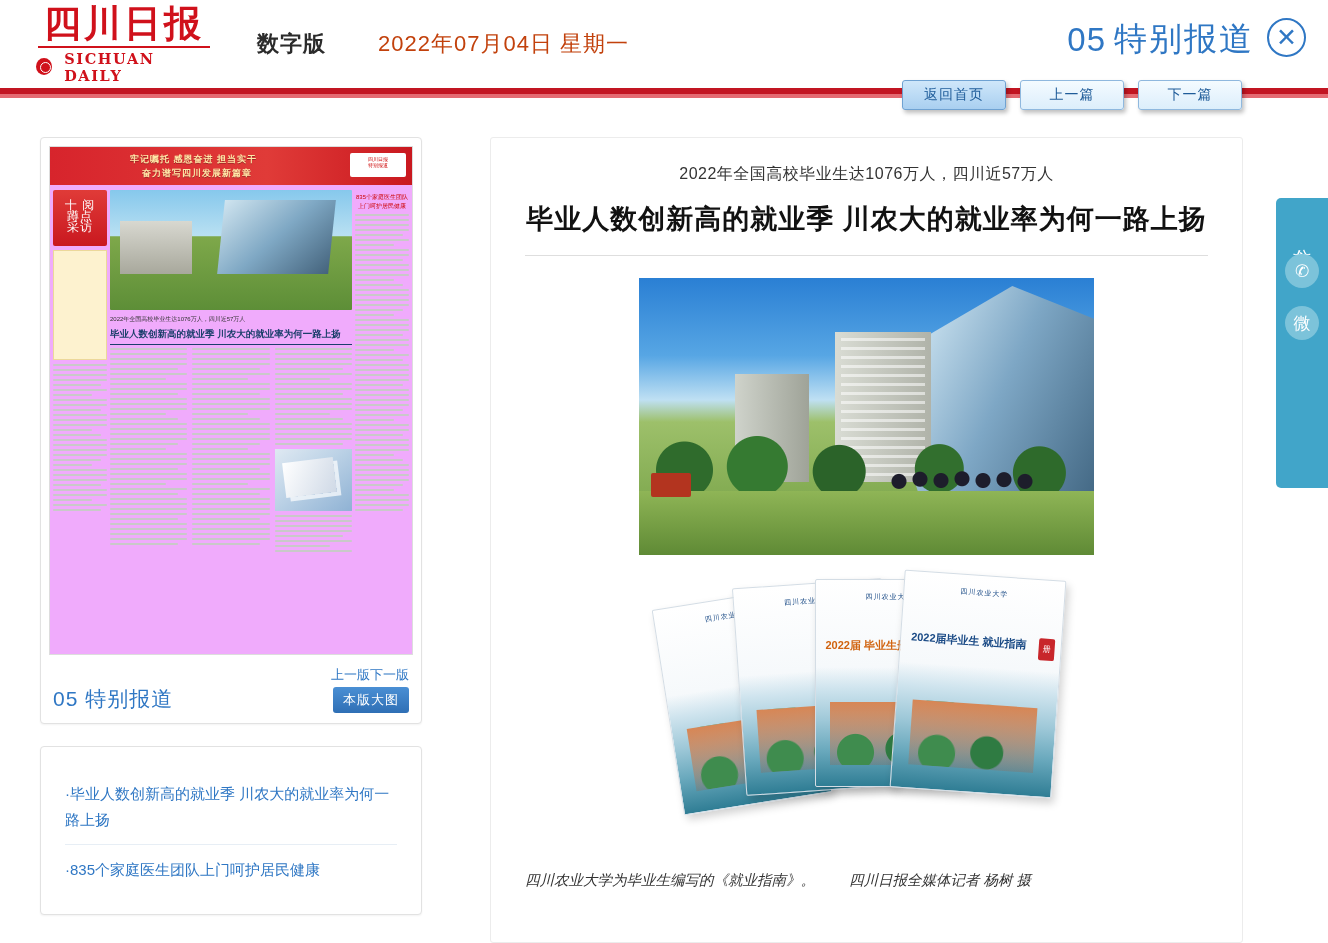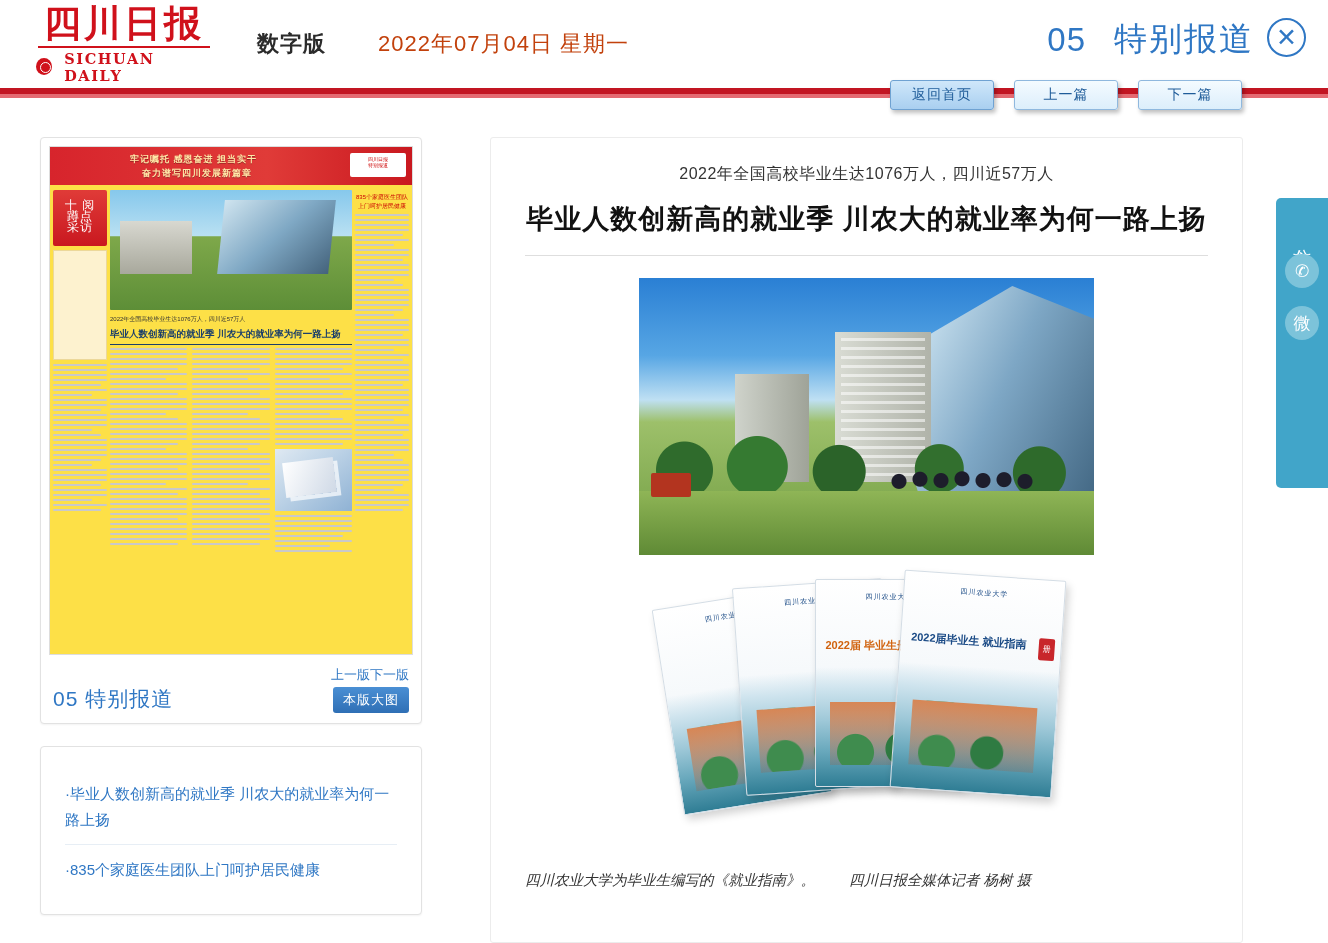--- a/index.html
+++ b/index.html
@@ -81,21 +81,21 @@
     font-size: 22px;
     color: #c2410c;
     letter-spacing: 1px;
   }
   .header-right {
     position: absolute;
     right: 74px;
     top: 17px;
     display: flex;
     align-items: center;
-    gap: 28px;
+    gap: 8px;
   }
   .page-num {
     font-size: 33px;
     color: #2f77c4;
     letter-spacing: 1px;
   }
   .page-section {
     font-size: 33px;
     color: #2f77c4;
     letter-spacing: 2px;
@@ -125,21 +125,21 @@
     height: 10px;
     background: linear-gradient(to bottom, #c21522 0%, #c21522 55%, #e46a72 55%, #e46a72 100%);
   }
 
   
   .nav-strip {
     position: absolute;
     top: 80px;
     right: 86px;
     display: flex;
-    gap: 20px;
+    gap: 14px;
     z-index: 5;
   }
   .nav-btn {
     width: 104px;
     height: 30px;
     border: 1px solid #8fb8de;
     background: linear-gradient(to bottom, #f4fbff 0%, #dceefb 100%);
     border-radius: 3px;
     color: #1f5c99;
     font-size: 14px;
@@ -173,21 +173,21 @@
   .page-card {
     border: 1px solid #e2e2e2;
     border-radius: 4px;
     background: #fff;
     padding: 8px 8px 6px 8px;
     box-shadow: 0 1px 2px rgba(0,0,0,0.05);
   }
   .page-thumb {
     width: 364px;
     height: 509px;
-    background: #fde047;
+    background: #f0abfc;
     border: 1px solid #ddd;
     position: relative;
     overflow: hidden;
     padding-left: 44px;
   }
   
   .th-masthead {
     position: absolute; left: 0; top: 0;
     width: 100%; height: 38px;
     background: linear-gradient(to right, #d7242c 0%, #e03b38 60%, #c9181f 100%);

